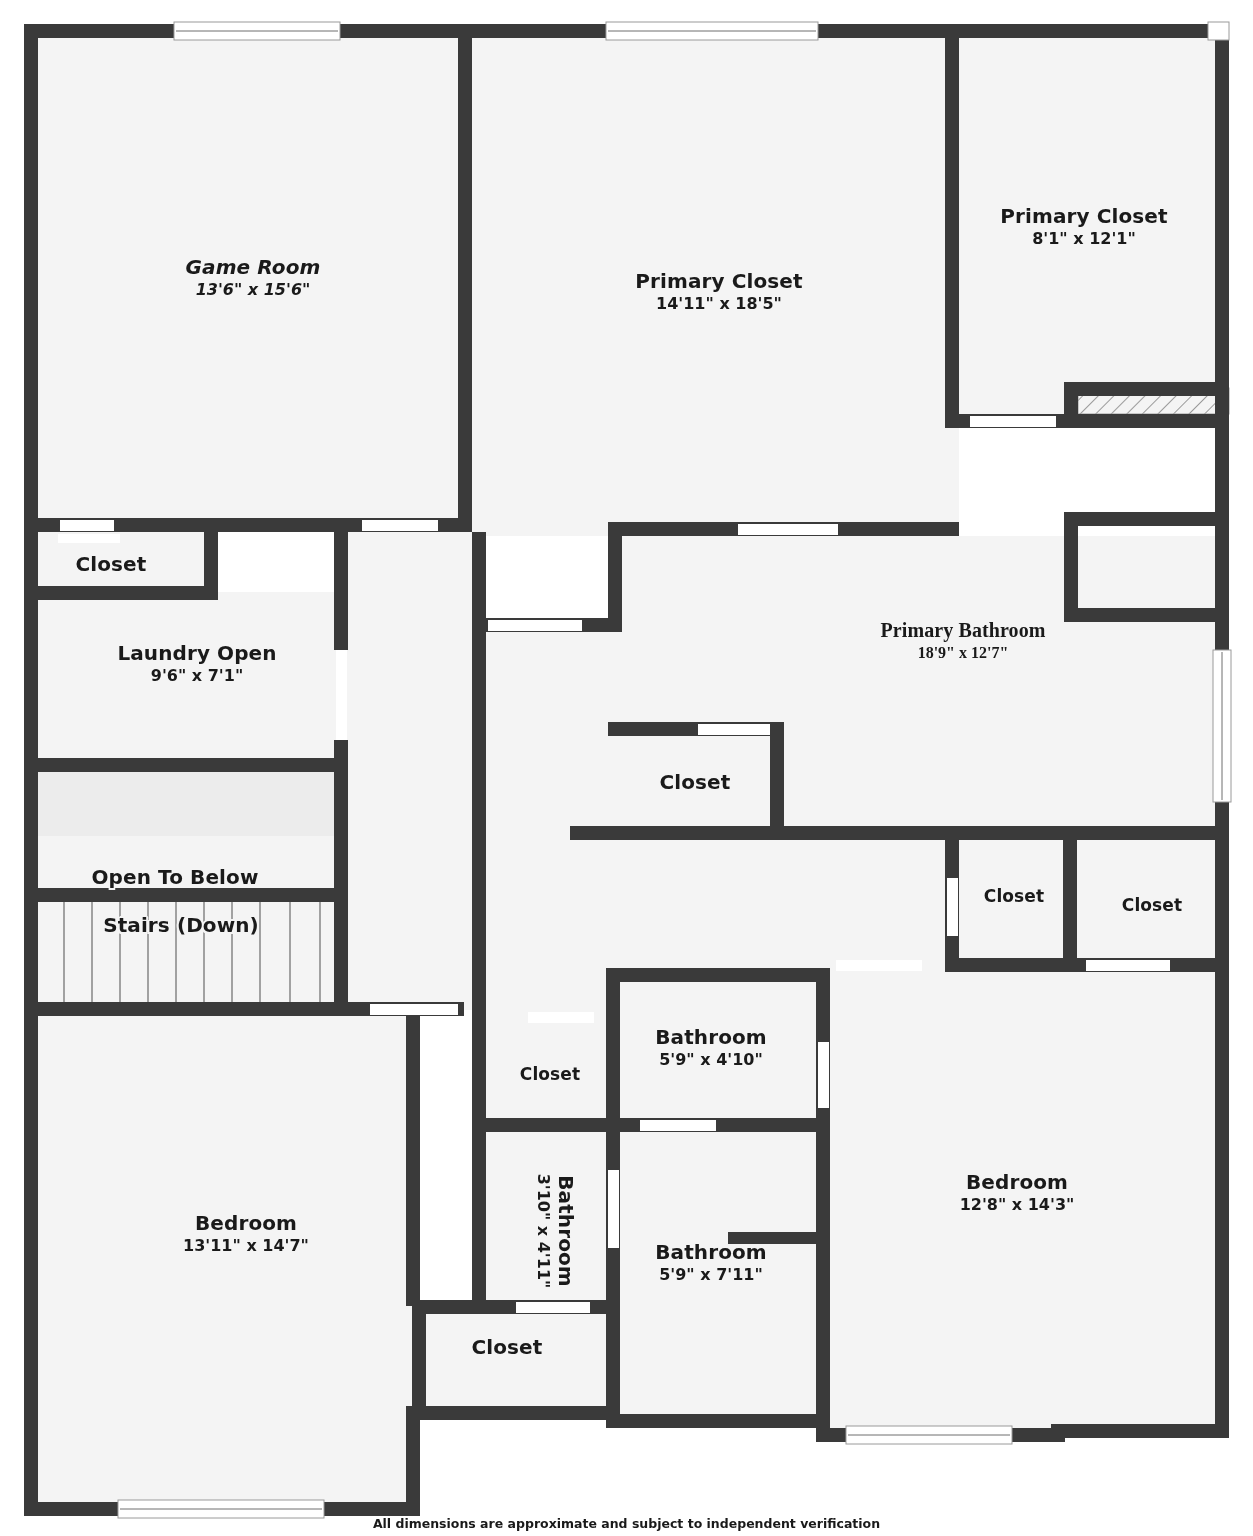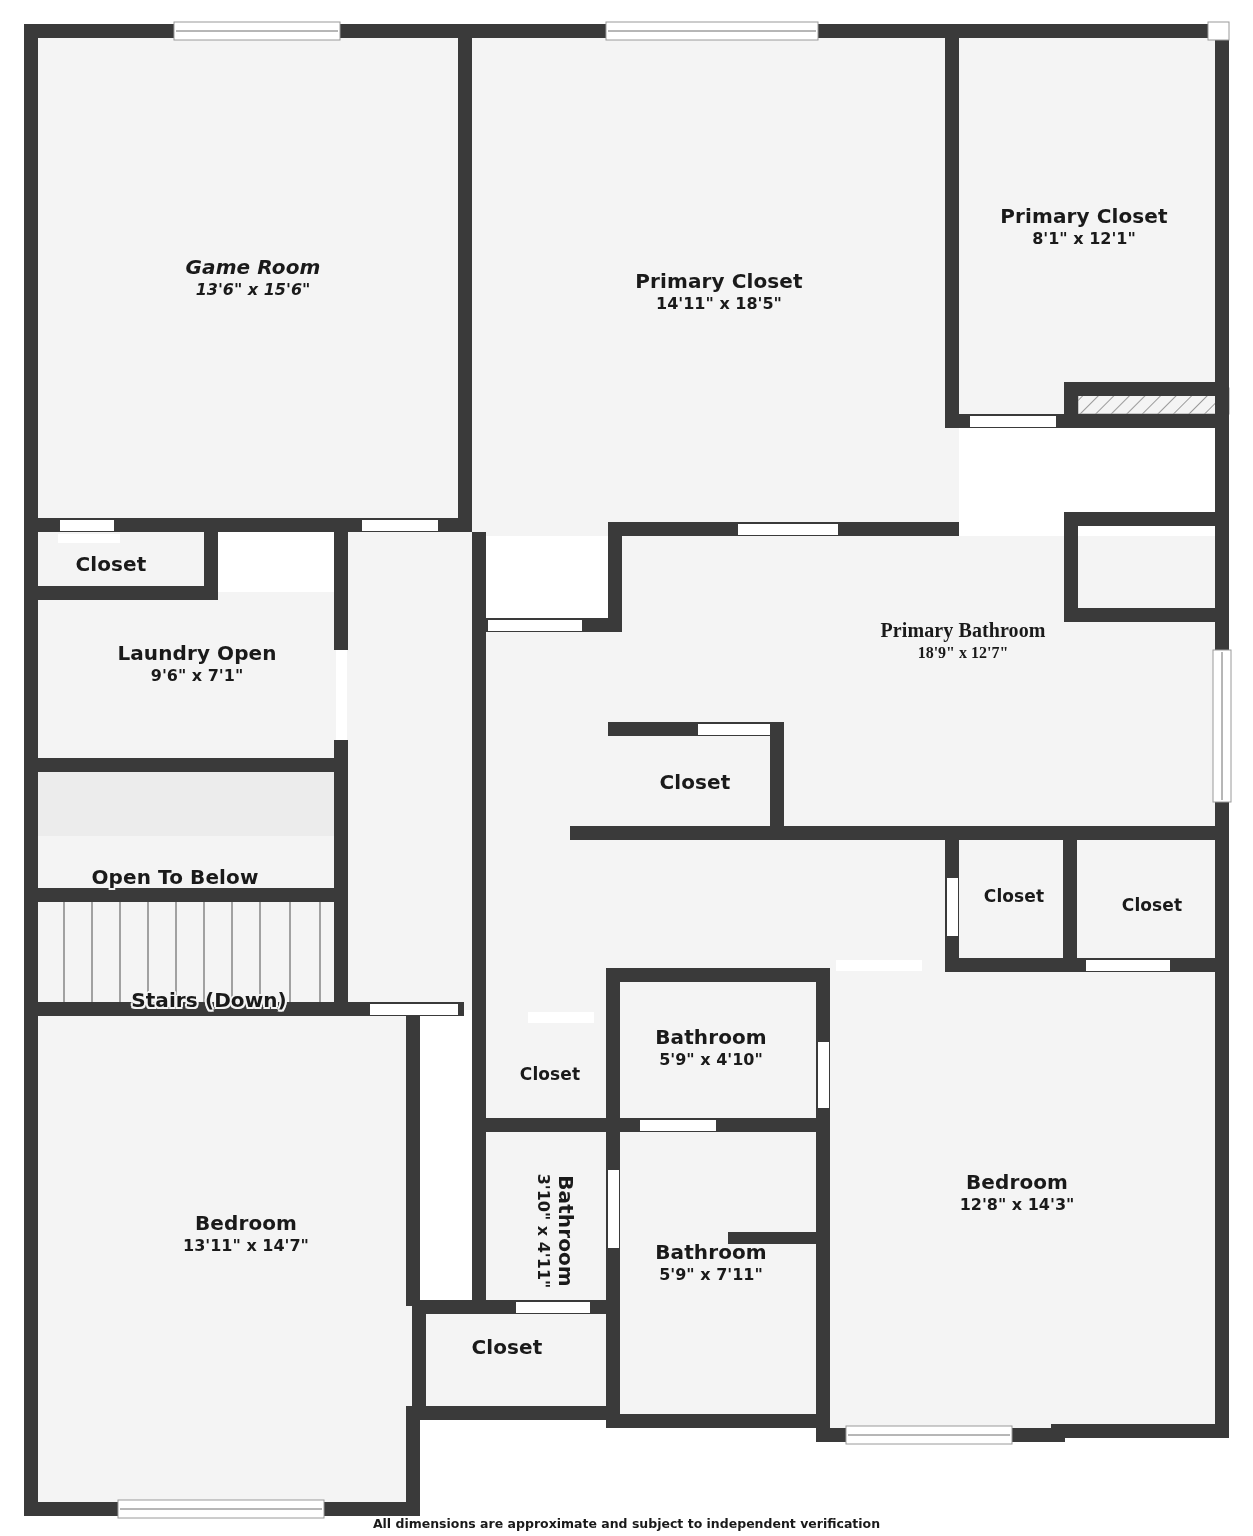--- a/index.html
+++ b/index.html
@@ -318,21 +318,21 @@
 
   <div class="room-label" style="left:197px; top:664px;">
     <div class="rl-name">Laundry Open</div>
     <div class="rl-dim">9'6" x 7'1"</div>
   </div>
 
   <div class="room-label" style="left:175px; top:831px;margin-top:47px;">
     <div class="rl-name">Open To Below</div>
   </div>
 
-  <div class="room-label" style="left:181px; top:1001px;margin-left:28px;">
+  <div class="room-label" style="left:181px; top:926px;">
     <div class="rl-name">Stairs (Down)</div>
   </div>
 
   <div class="room-label" style="left:963px; top:641px;font-family:Liberation Serif, serif;">
     <div class="rl-name">Primary Bathroom</div>
     <div class="rl-dim">18'9" x 12'7"</div>
   </div>
 
   <div class="room-label" style="left:695px; top:783px;">
     <div class="rl-name">Closet</div>

